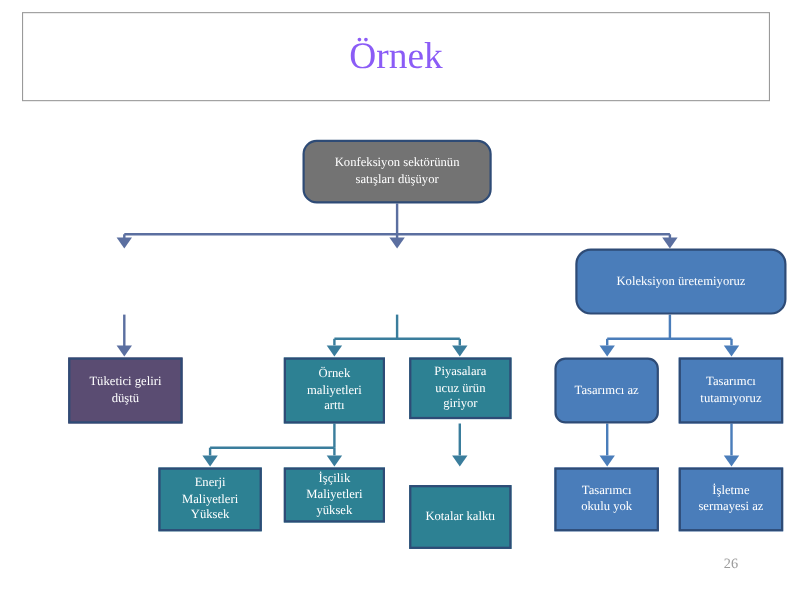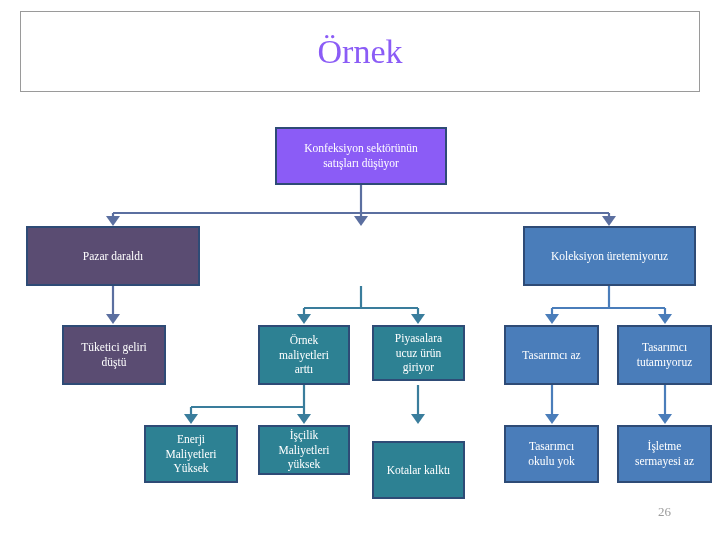--- a/index.html
+++ b/index.html
@@ -54,22 +54,23 @@
     font-family: "Liberation Serif", "DejaVu Serif", serif;
     font-size: 11.5px;
     line-height: 1.28;
     padding: 2px 3px;
   }
   .node span {
     display: block;
     width: 100%;
   }
   .n-root {
-    background: #8b5cf6;
+    background: #737373;
     border-color: #2e4b76;
+    border-radius: 13px;
   }
   .n-purple { background: #5a4c72; }
   .n-teal   { background: #2d8193; }
   .n-blue   { background: #4a7dba; }
   #page-number {
     position: absolute;
     left: 658px;
     top: 504px;
     font-family: "Liberation Serif", "DejaVu Serif", serif;
     font-size: 13px;
@@ -158,26 +159,23 @@
     </g>
   </svg>
 
   <div class="node n-root" style="left:275px; top:127px; width:172px; height:58px;">
     <span>
       <span>Konfeksiyon sektörünün</span>
       <span>satışları düşüyor</span>
     </span>
   </div>
 
-  <div class="node n-purple" style="left:26px; top:226px; width:174px; height:60px;">
-    <span>Pazar daraldı</span>
-  </div>
-
-
-  <div class="node n-blue" style="left:523px; top:226px; width:173px; height:60px;">
+
+
+  <div class="node n-blue" style="left:523px; top:226px; width:192px; height:60px;border-radius:14px;">
     <span>Koleksiyon üretemiyoruz</span>
   </div>
 
   <div class="node n-purple" style="left:62px; top:325px; width:104px; height:60px;">
     <span>
       <span>Tüketici geliri</span>
       <span>düştü</span>
     </span>
   </div>
 
@@ -190,21 +188,21 @@
   </div>
 
   <div class="node n-teal" style="left:372px; top:325px; width:93px; height:56px;">
     <span>
       <span>Piyasalara</span>
       <span>ucuz ürün</span>
       <span>giriyor</span>
     </span>
   </div>
 
-  <div class="node n-blue" style="left:504px; top:325px; width:95px; height:60px;">
+  <div class="node n-blue" style="left:504px; top:325px; width:95px; height:60px;border-radius:10px;">
     <span>Tasarımcı az</span>
   </div>
 
   <div class="node n-blue" style="left:617px; top:325px; width:95px; height:60px;">
     <span>
       <span>Tasarımcı</span>
       <span>tutamıyoruz</span>
     </span>
   </div>
 

